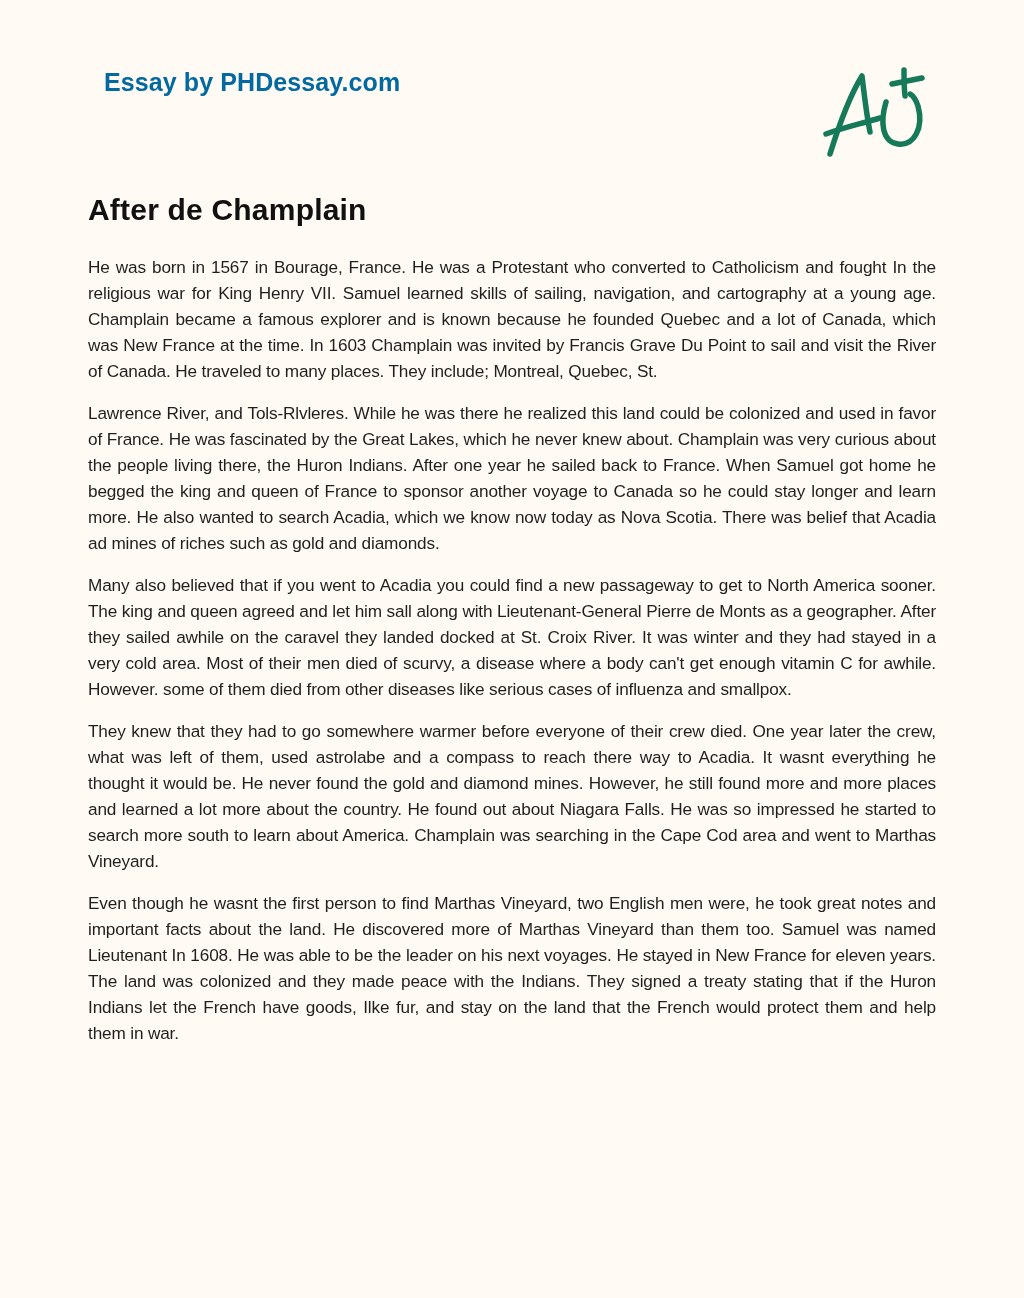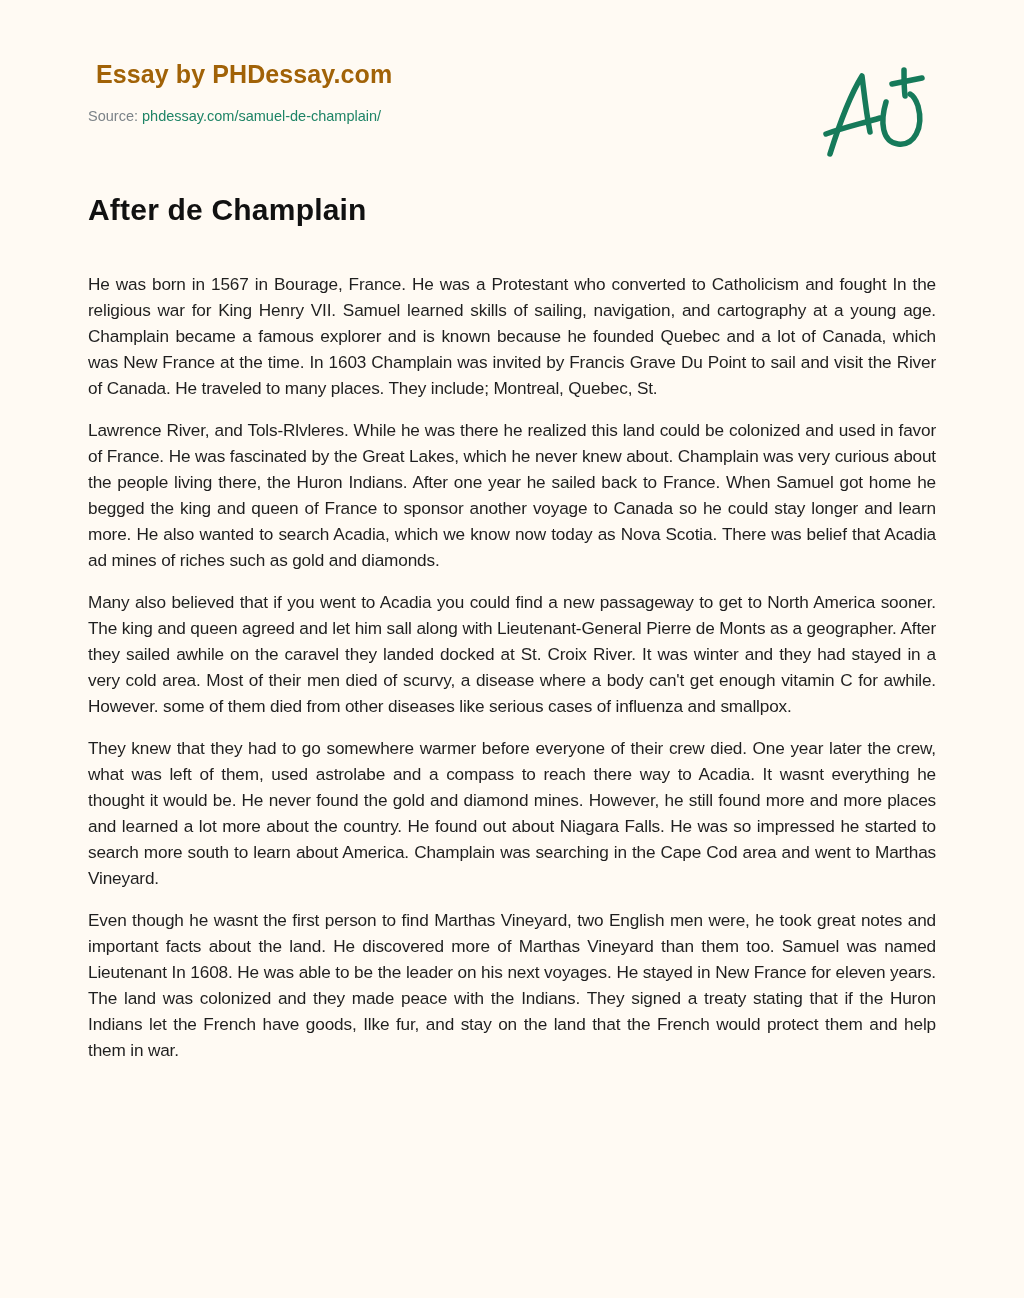--- a/index.html
+++ b/index.html
@@ -17,24 +17,24 @@
     }
     .header {
       position: absolute;
       left: 88px;
       top: 48px;
       width: 700px;
     }
     .brand {
       font-size: 25px;
       font-weight: bold;
-      color: #a16207;
+      color: #0369a1;
       letter-spacing: 0.1px;
       line-height: 36px;
-      margin: 8px;
+      margin: 16px;
     }
     .source {
       margin-top: 14px;
       font-size: 14.5px;
       line-height: 20px;
       color: #7c8388;
     }
     .source a {
       color: #1e8466;
       text-decoration: none;
@@ -53,40 +53,37 @@
       margin: 0;
       font-size: 30px;
       font-weight: bold;
       color: #111111;
       line-height: 44px;
       letter-spacing: 0.2px;
     }
     .content {
       position: absolute;
       left: 88px;
-      top: 271px;
+      top: 254px;
       width: 848px;
     }
     .content p {
       margin: 0 0 16px 0;
       font-size: 17.2px;
       line-height: 26px;
       text-align: justify;
       color: #1f1f1f;
       letter-spacing: -0.15px;
     }
   </style>
 </head>
 <body>
 
 <div class="header">
   <h2 class="brand">Essay by PHDessay.com</h2>
-  <div class="source">
-    <span>Source: </span><a>phdessay.com/samuel-de-champlain/</a>
-  </div>
 </div>
 
 <div class="logo">
   <svg width="116" height="100" viewBox="0 0 116 100" fill="none" stroke="#167a5a" stroke-width="5.5" stroke-linecap="round" stroke-linejoin="round">
 
     <path d="M12 92 C 22 60, 34 30, 44 14 C 46 30, 48 50, 52 70"></path>
 
     <path d="M8 72 C 24 66, 42 62, 62 56"></path>
 
     <path d="M86 8 C 86 18, 86 26, 87 34"></path>

